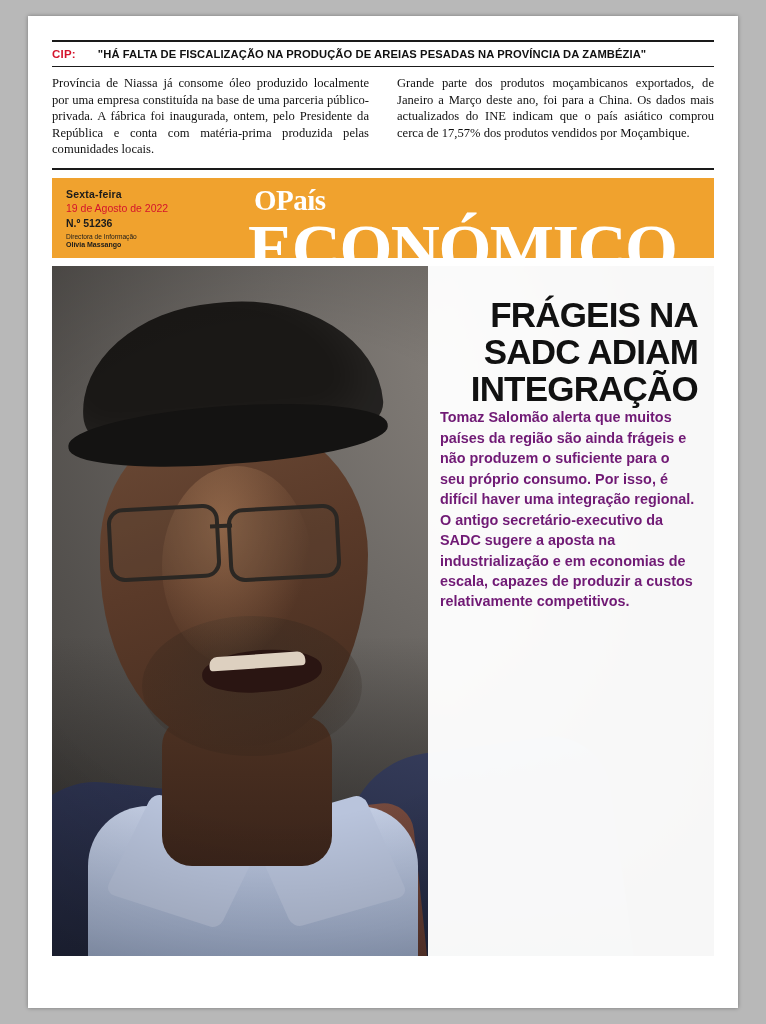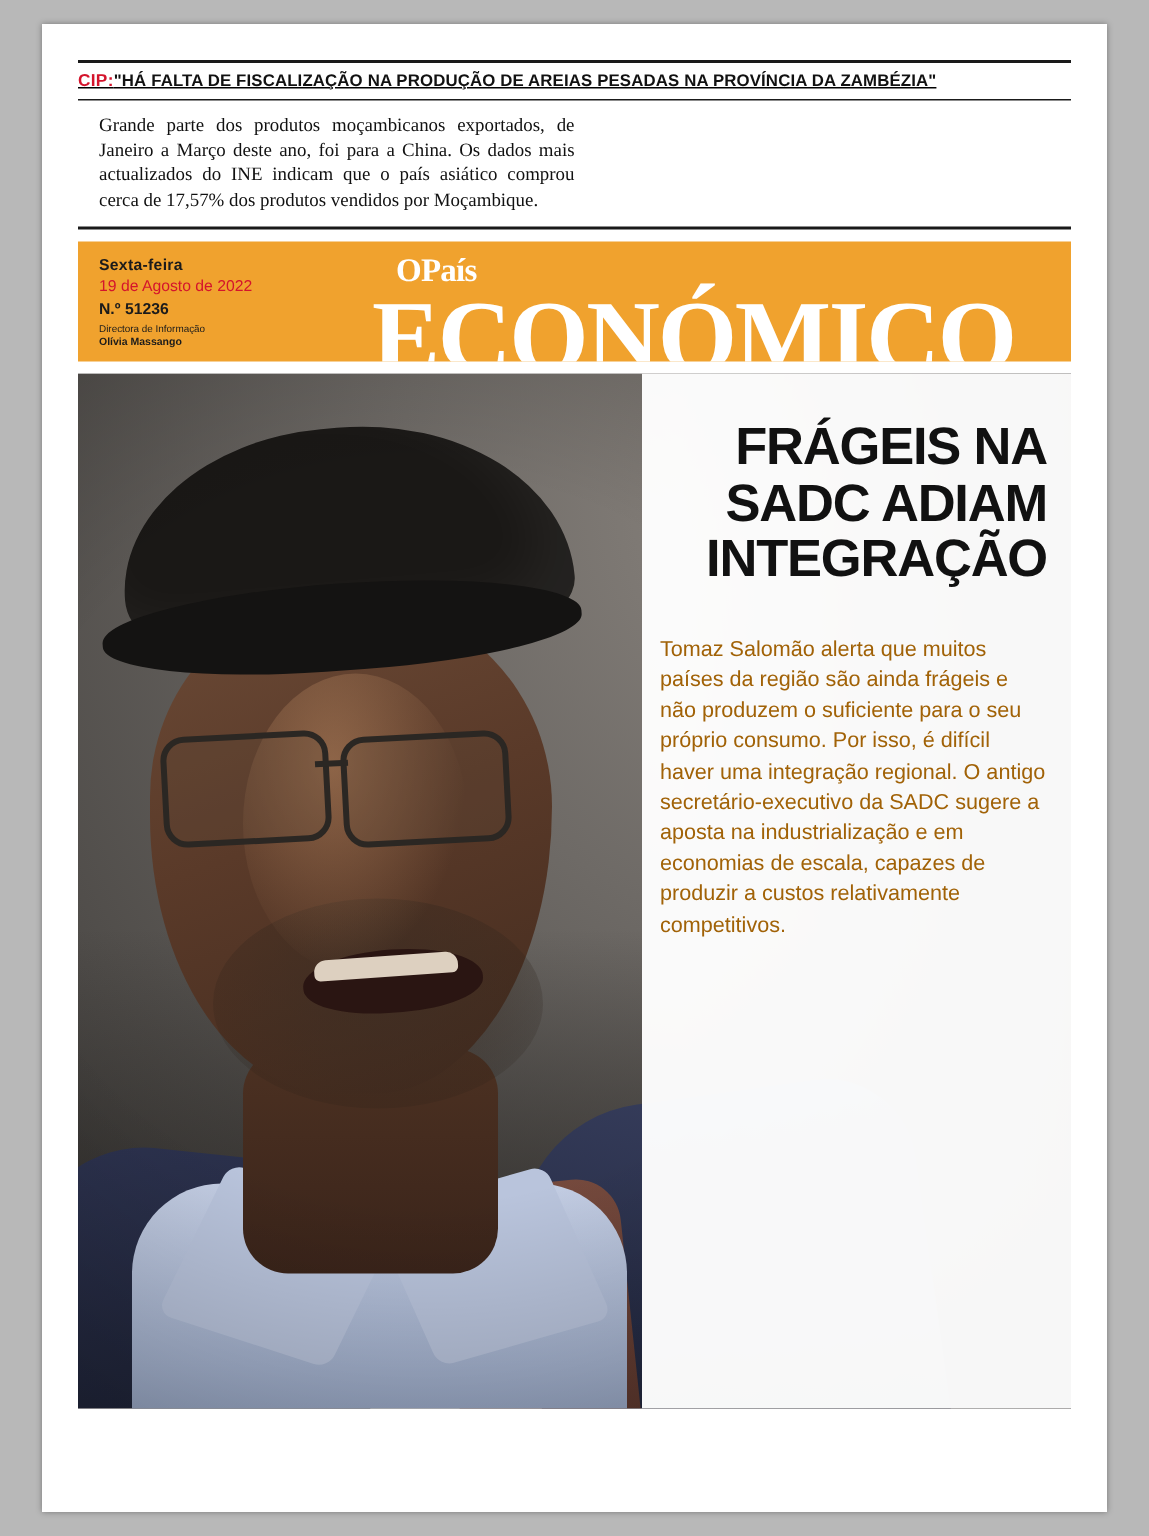--- a/index.html
+++ b/index.html
@@ -29,22 +29,21 @@
     width: 662px;
   }
 
   
   .cip-bar {
     border-top: 2px solid #1a1a1a;
     border-bottom: 1px solid #1a1a1a;
     padding: 6px 0 6px 0;
     display: flex;
     align-items: baseline;
-    gap: 0;
-    text-decoration: underline;
+    gap: 22px;
   }
   .cip-label {
     color: #d4142c;
     font-weight: bold;
     font-size: 11.5px;
     letter-spacing: 0.2px;
   }
   .cip-text {
     color: #111;
     font-weight: bold;
@@ -128,25 +127,25 @@
   }
   .mast-center {
     position: absolute;
     left: 196px;
     top: 8px;
     right: 8px;
   }
   .mast-opais {
     font-family: "Liberation Serif", serif;
     font-weight: bold;
-    font-size: 22px;
+    font-size: 29px;
     color: #ffffff;
     letter-spacing: -0.5px;
     line-height: 1;
-    margin-left: 16px;
+    margin-left: 6px;
   }
   .mast-economico {
     font-family: "Liberation Serif", serif;
     font-weight: bold;
     font-size: 68px;
     color: #ffffff;
     line-height: 0.92;
     letter-spacing: -1.5px;
     margin-top: 2px;
   }
@@ -324,41 +323,41 @@
   .headline {
     font-weight: bold;
     font-size: 35px;
     line-height: 1.06;
     letter-spacing: -0.8px;
     color: #111;
     text-align: right;
   }
   .headline .red { color: #e2001a; display: block; }
   .deck {
-    margin-top: 32px;
     font-size: 14.4px;
-    font-weight: normal;
+    font-weight: bold;
     line-height: 1.42;
-    color: #a16207;
+    color: #701a75;
     text-align: left;
     padding-left: 2px;
   }
 </style>
 </head>
 <body>
 
 <div class="page">
   <div class="inner">
 
     <div class="cip-bar">
       <span class="cip-label">CIP:</span>
       <span class="cip-text">"HÁ FALTA DE FISCALIZAÇÃO NA PRODUÇÃO DE AREIAS PESADAS NA PROVÍNCIA DA ZAMBÉZIA"</span>
     </div>
 
     <div class="top-cols">
+      <div class="top-col left">Província de Niassa já consome óleo produzido localmente por uma empresa constituída na base de uma parceria público-privada. A fábrica foi inaugurada, ontem, pelo Presidente da República e conta com matéria-prima produzida pelas comunidades locais.</div>
       <div class="top-col right">Grande parte dos produtos moçambicanos exportados, de Janeiro a Março deste ano, foi para a China. Os dados mais actualizados do INE indicam que o país asiático comprou cerca de 17,57% dos produtos vendidos por Moçambique.</div>
     </div>
 
     <div class="masthead">
       <div class="mast-left">
         <div class="mast-weekday">Sexta-feira</div>
         <div class="mast-date">19 de Agosto de 2022</div>
         <div class="mast-number">N.º 51236</div>
         <div class="mast-role">Directora de Informação</div>
         <div class="mast-editor">Olívia Massango</div>

